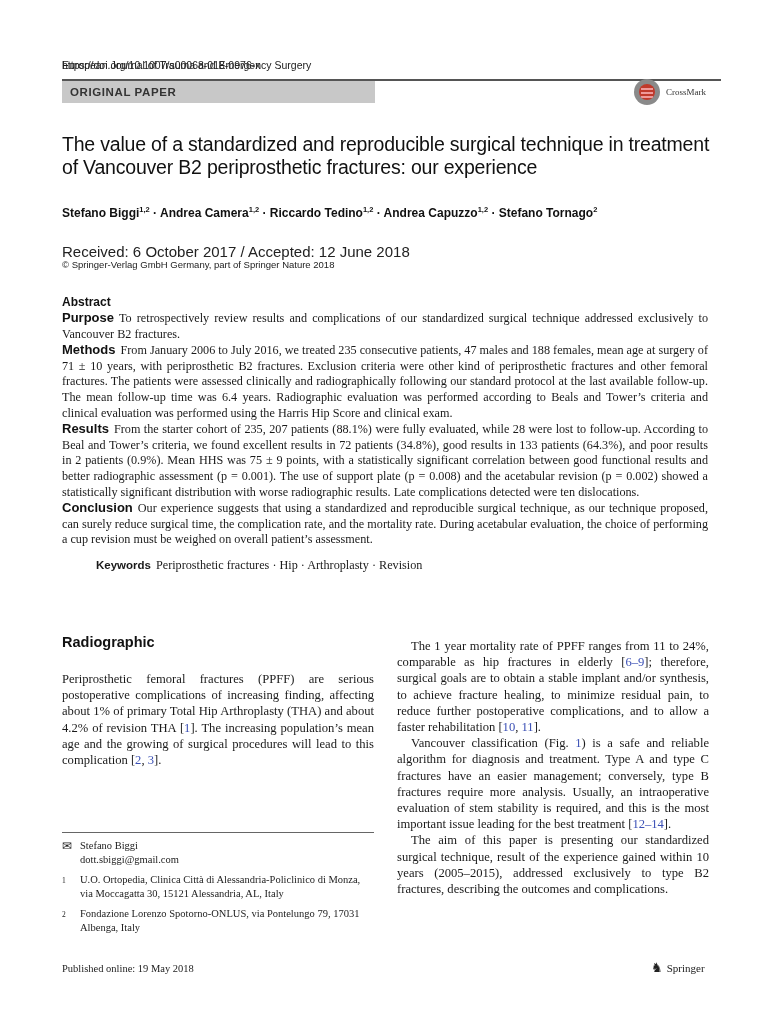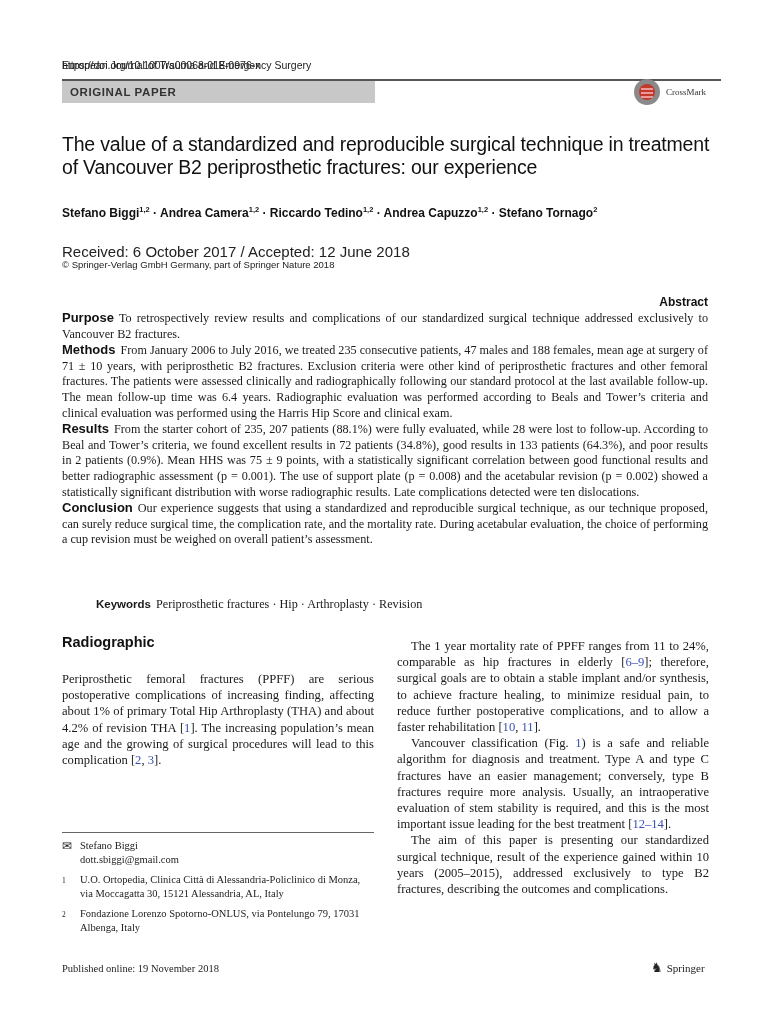--- a/index.html
+++ b/index.html
@@ -22,25 +22,25 @@
 
   .title { position: absolute; left: 62px; top: 133px; width: 650px; font-size: 19.5px; line-height: 23px; font-weight: normal; color: #111; letter-spacing: -0.2px; }
 
   .authors { position: absolute; left: 62px; top: 205px; font-size: 12px; font-weight: bold; color: #111; white-space: nowrap; }
   .authors sup { font-size: 7.5px; font-weight: bold; }
 
   .received { position: absolute; left: 62px; top: 245px; font-size: 15px; line-height: 13px; color: #222; }
   .copyright { position: absolute; left: 62px; top: 258px; font-size: 9.5px; line-height: 13px; color: #222; }
 
   .abstract { position: absolute; left: 62px; top: 295px; width: 646px; }
-  .abstract-heading { font-size: 12px; font-weight: bold; line-height: 15px; color: #111; text-align: right; }
+  .abstract-heading { font-size: 12px; font-weight: bold; line-height: 15px; color: #111; }
   .abs-para { font-family: "Liberation Serif", "DejaVu Serif", serif; font-size: 12.2px; line-height: 15.6px; text-align: justify; color: #1a1a1a; margin: 0; }
   .abs-label { font-family: "Liberation Sans", "DejaVu Sans", sans-serif; font-weight: bold; font-size: 13px; margin-right: 5px; color: #111; }
 
-  .keywords { position: absolute; left: 62px; top: 597px; font-size: 12.2px; padding-left: 34px; }
+  .keywords { position: absolute; left: 62px; top: 558px; font-size: 12.2px; padding-left: 34px; }
   .kw-label { font-family: "Liberation Sans", "DejaVu Sans", sans-serif; font-weight: bold; font-size: 11.5px; margin-right: 5px; }
 
   .intro-heading { position: absolute; left: 62px; top: 634px; font-size: 14.5px; font-weight: bold; color: #111; }
 
   .col-left { position: absolute; left: 62px; top: 671px; width: 312px; }
   .col-right { position: absolute; left: 397px; top: 638px; width: 312px; }
   .body-para { font-family: "Liberation Serif", "DejaVu Serif", serif; font-size: 12.6px; line-height: 16.2px; text-align: justify; margin: 0; color: #1a1a1a; }
   .indent { text-indent: 14px; }
   .ref { color: #3a4fb5; }
 
@@ -114,17 +114,17 @@
   <div class="fn-row">
     <span class="fn-mark">1</span>
     <span class="fn-body">U.O. Ortopedia, Clinica Città di Alessandria-Policlinico di Monza, via Moccagatta 30, 15121 Alessandria, AL, Italy</span>
   </div>
   <div class="fn-row">
     <span class="fn-mark">2</span>
     <span class="fn-body">Fondazione Lorenzo Spotorno-ONLUS, via Pontelungo 79, 17031 Albenga, Italy</span>
   </div>
 </div>
 
-<div class="published">Published online: 19 November 2018</div>
+<div class="published">Published online: 19 May 2018</div>
 <div class="springer">
   <span class="springer-icon">♞</span>
   <span>Springer</span>
 </div>
 
 </body></html>

